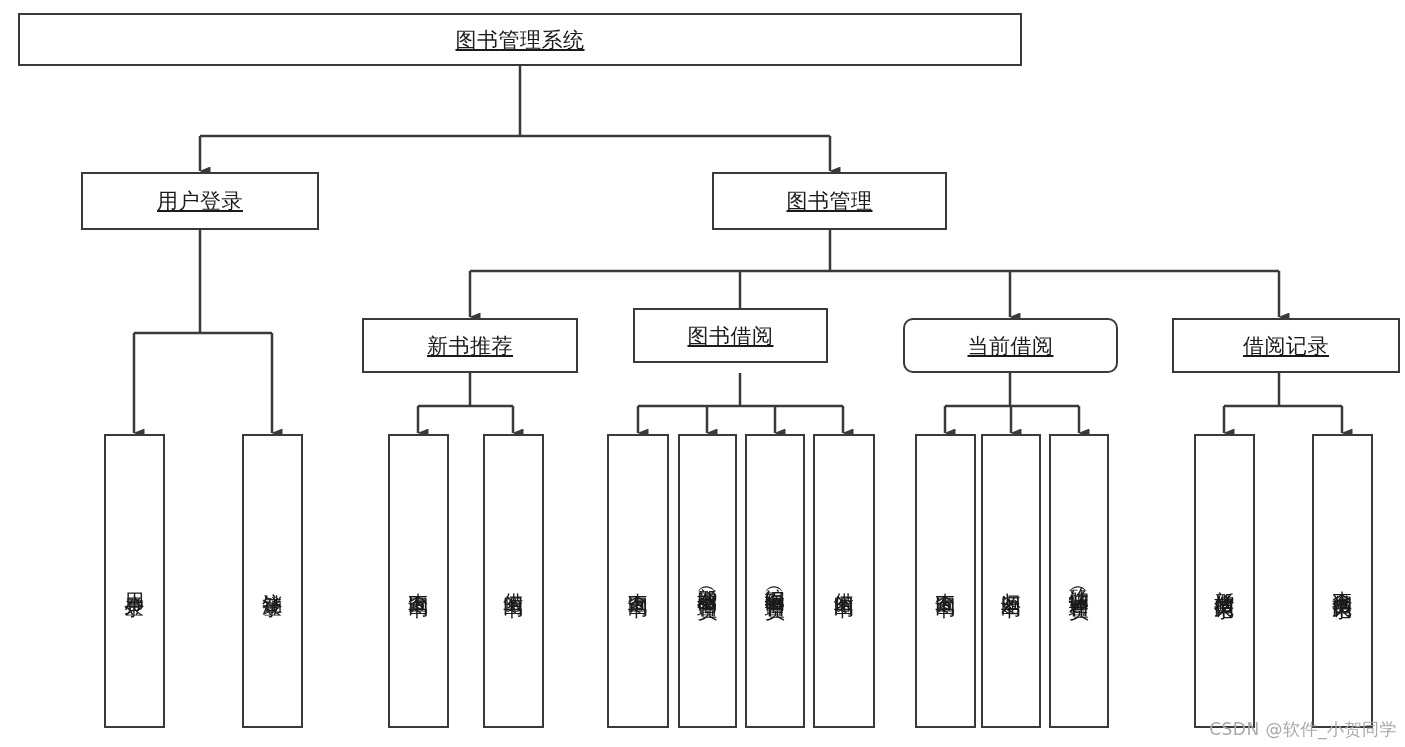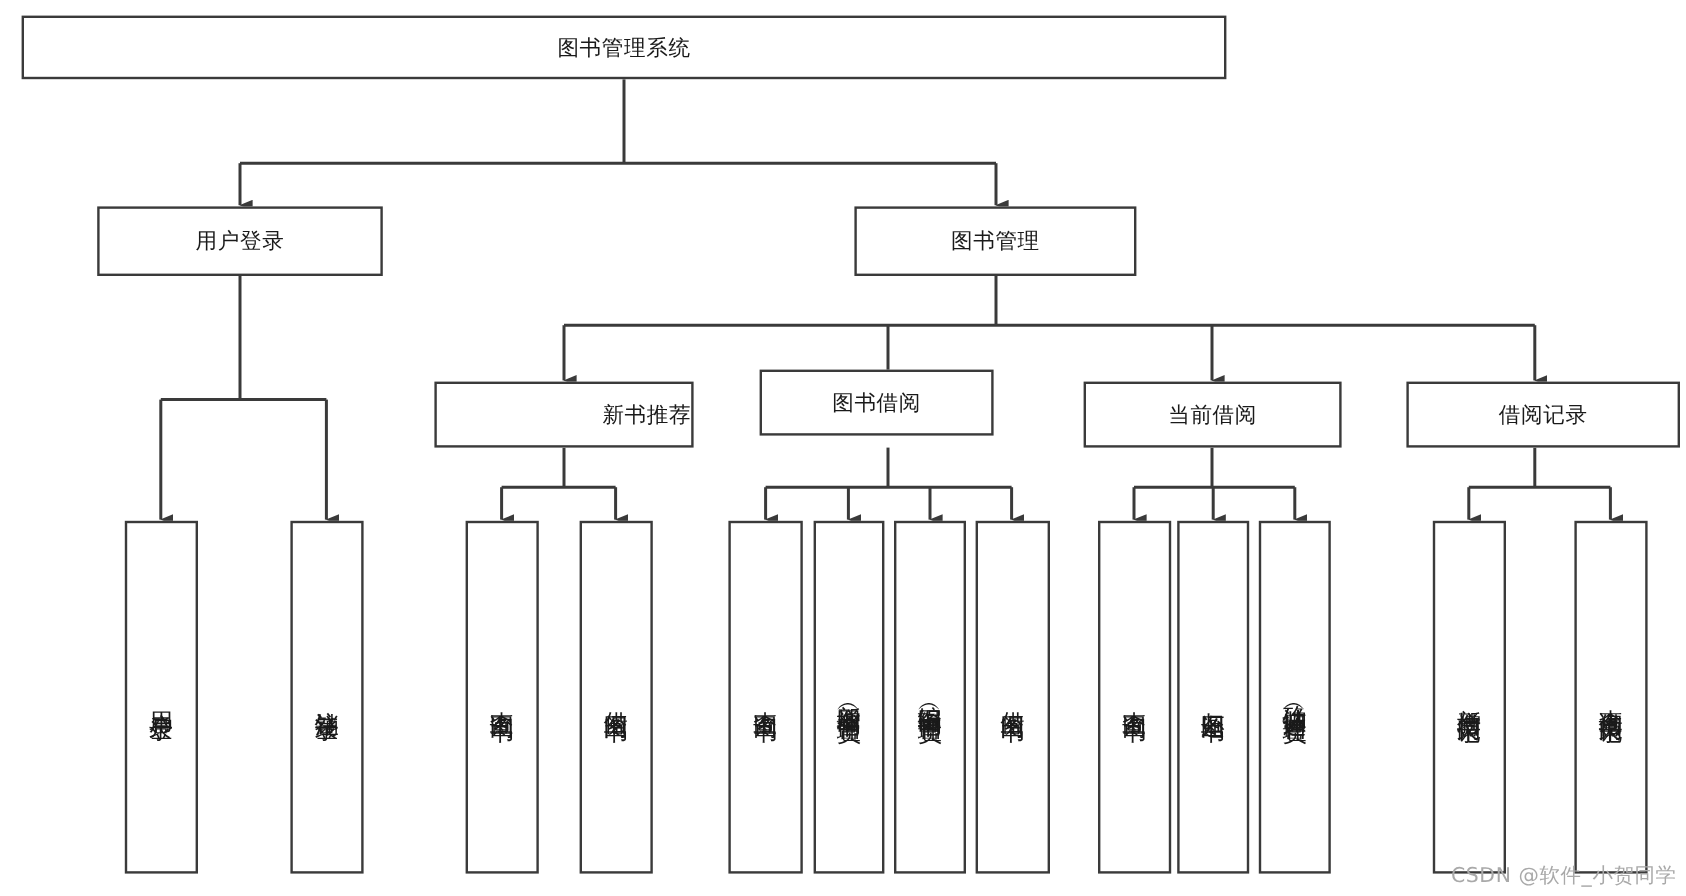--- a/index.html
+++ b/index.html
@@ -29,22 +29,23 @@
     position: absolute;
     box-sizing: border-box;
     background: #ffffff;
     border: 2px solid #3a3a3a;
     display: flex;
     align-items: center;
     justify-content: center;
     color: #1a1a1a;
   }
   .node.horizontal {
-    font-size: 18px;
+    font-size: 21px;
     letter-spacing: 0.5px;
+    text-decoration: underline;
   }
   .node.vertical {
     font-size: 20px;
   }
   .vlabel {
     writing-mode: vertical-rl;
     text-orientation: upright;
     line-height: 1.12;
     letter-spacing: 2px;
     white-space: nowrap;
@@ -117,27 +118,27 @@
   <div id="node-layer">
       <div class="node horizontal" style="left: 18px; top: 13px; width: 1004px; height: 53px;">
         <span class="hlabel">图书管理系统</span>
       </div>
       <div class="node horizontal" style="left: 81px; top: 172px; width: 238px; height: 58px;">
         <span class="hlabel">用户登录</span>
       </div>
       <div class="node horizontal" style="left: 712px; top: 172px; width: 235px; height: 58px;">
         <span class="hlabel">图书管理</span>
       </div>
-      <div class="node horizontal" style="left: 362px; top: 318px; width: 216px; height: 55px; justify-content: flex-end;">
+      <div class="node horizontal" style="left: 362px; top: 318px; width: 216px; height: 55px;">
         <span class="hlabel">新书推荐</span>
       </div>
       <div class="node horizontal" style="left: 633px; top: 308px; width: 195px; height: 55px;">
         <span class="hlabel">图书借阅</span>
       </div>
-      <div class="node horizontal" style="left: 903px; top: 318px; width: 215px; height: 55px;">
+      <div class="node horizontal" style="left: 903px; top: 318px; width: 215px; height: 55px; border-radius: 10px;">
         <span class="hlabel">当前借阅</span>
       </div>
       <div class="node horizontal" style="left: 1172px; top: 318px; width: 228px; height: 55px;">
         <span class="hlabel">借阅记录</span>
       </div>
       <div class="node vertical" style="left: 104px; top: 434px; width: 61px; height: 294px;">
         <span class="vlabel">用户登录</span>
       </div>
       <div class="node vertical" style="left: 242px; top: 434px; width: 61px; height: 294px;">
         <span class="vlabel">注销登录</span>

